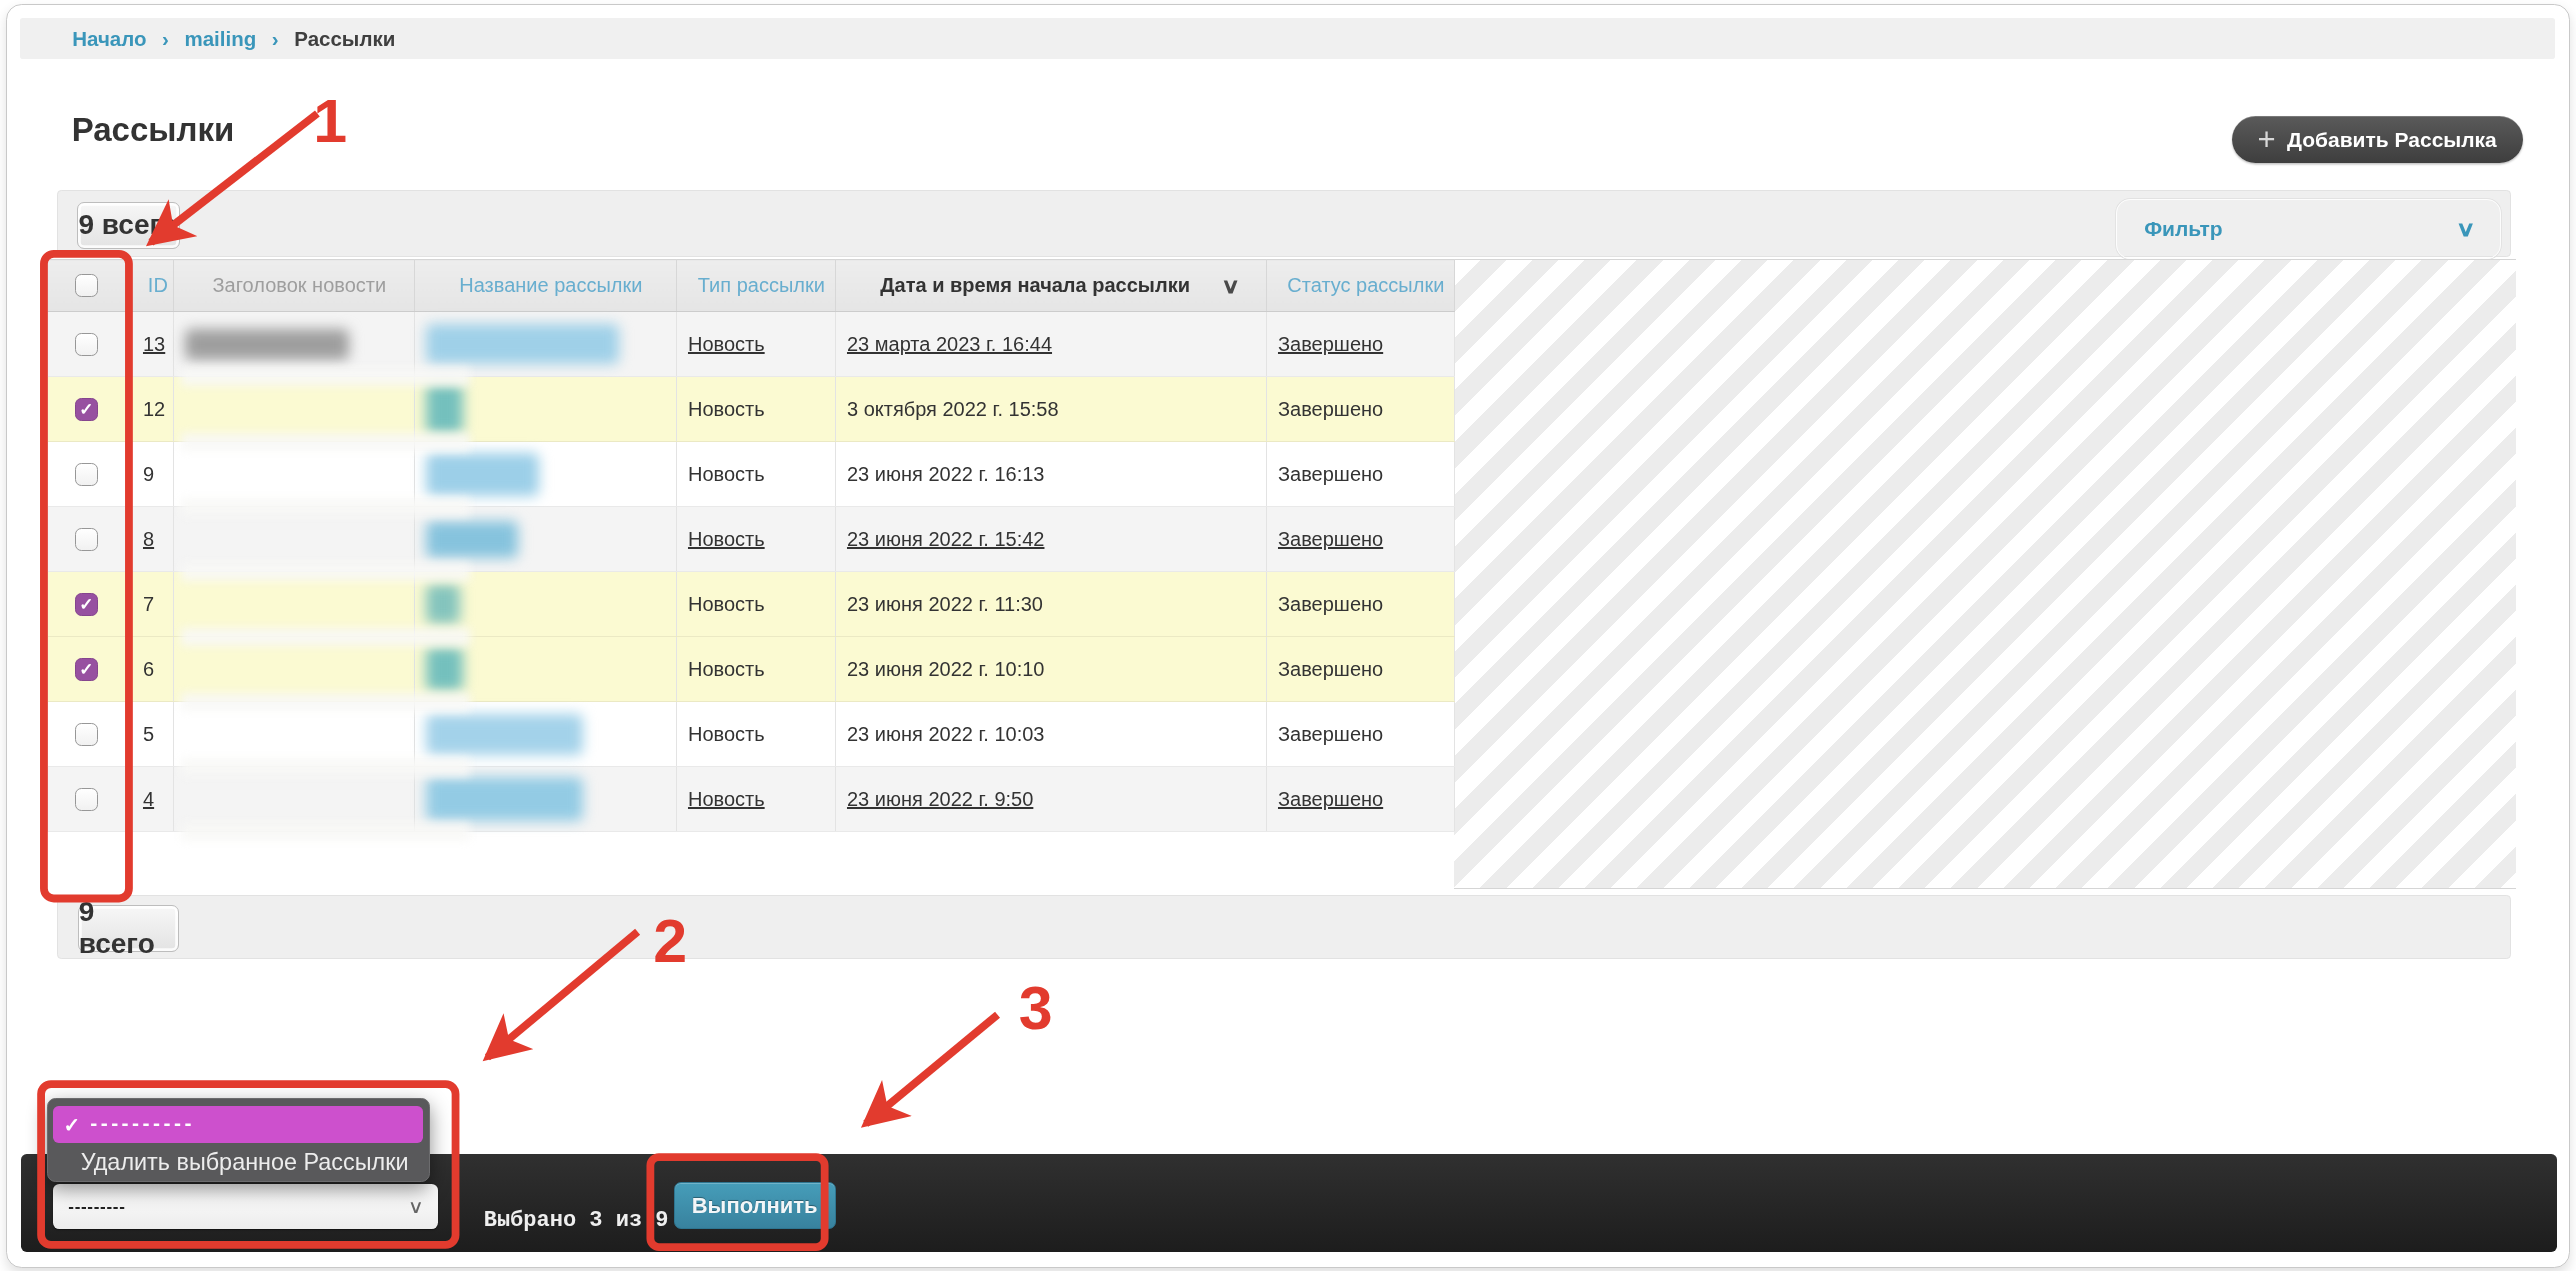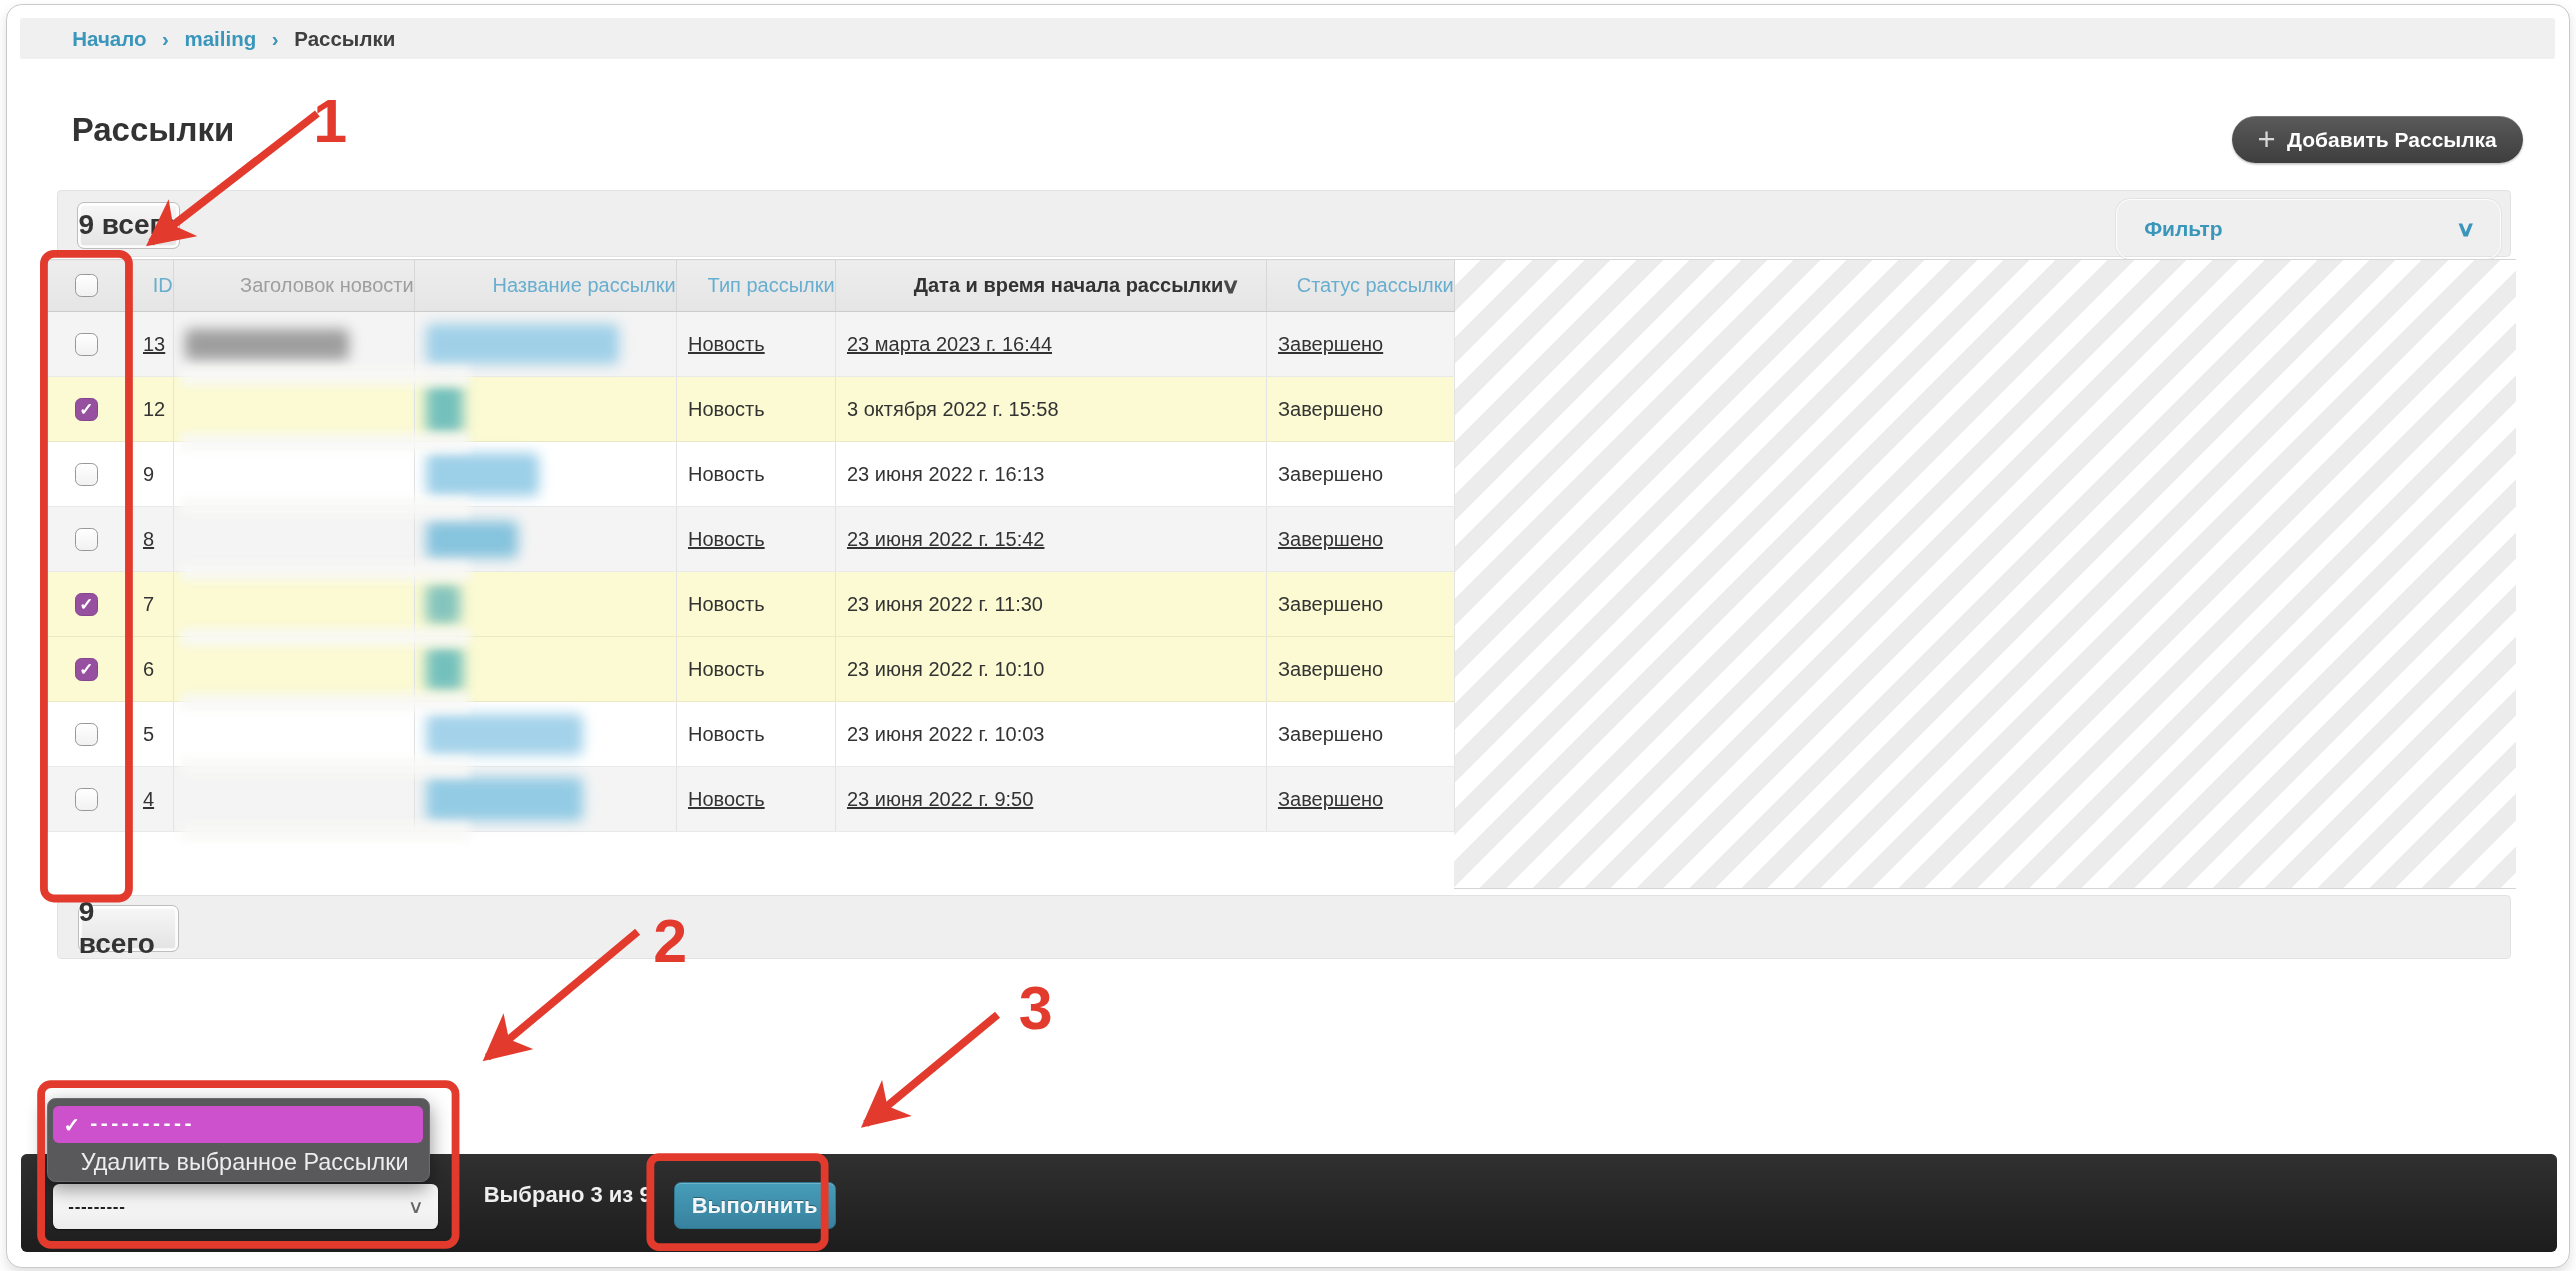--- a/index.html
+++ b/index.html
@@ -38,21 +38,21 @@
              justify-content:space-between;padding:8px 27px;box-sizing:border-box;cursor:pointer;}
   .filterbox .flabel{color:#3a96ba;font-size:21px;font-weight:bold;}
   .filterbox .fchev{color:#3a96ba;font-size:21px;font-weight:bold;transform:scaleX(1.3);}
 
   
   table.list{position:absolute;left:40px;top:254px;width:1408px;border-collapse:collapse;table-layout:fixed;
              border:0.7px solid #d5d5d5;background:#fff;}
   col.c0{width:84px}col.c1{width:42px}col.c2{width:241px}col.c3{width:262px}
   col.c4{width:159px}col.c5{width:431px}col.c6{width:188px}
   thead th{height:51px;background:linear-gradient(#ededed,#e5e5e5);border-right:0.7px solid #d7d7d7;
-           border-bottom:0.7px solid #cccccc;font-size:20px;font-weight:normal;text-align:right;
+           border-bottom:0.7px solid #cccccc;font-size:20px;font-weight:normal;text-align:center;
            padding:0 0 0 11.3px;white-space:nowrap;overflow:hidden;}
   thead th.sortable{color:#68aecf;cursor:pointer;}
   thead th.plain{color:#9e9e9e;}
   thead th.sorted{color:#333;font-weight:bold;cursor:pointer;}
   thead th .sortchev{float:right;margin-right:27px;color:#4a4a4a;font-weight:bold;font-size:21px;transform:scaleX(1.25);}
   tbody td{height:64px;border-right:0.7px solid #e3e3e3;border-bottom:0.7px solid #e9e9e9;
            font-size:20px;color:#333;padding:0 0 0 11.3px;white-space:nowrap;overflow:visible;position:relative;}
   tr.bg-alt td{background:#f4f4f4;text-decoration:underline;}
   tr.bg-plain td{background:#ffffff;}
   tr.bg-selected td{background:#fbfad2;border-bottom-color:#ebe9c4;}
@@ -70,22 +70,22 @@
            background:repeating-linear-gradient(135deg,#ffffff 0 18.4px,#ececec 18.4px 37px);}
 
   
   .actionbar{position:absolute;left:14px;top:1149px;width:2536px;height:98px;border-radius:5.7px;
              background:linear-gradient(#303030,#1d1d1d);}
   .actsel{position:absolute;left:32px;top:30px;width:385px;height:45px;border-radius:6.4px;
           background:linear-gradient(#ffffff,#ececec);box-shadow:0 0.7px 1.4px rgba(0,0,0,.5);
           display:flex;align-items:center;justify-content:space-between;padding:0 15.6px;box-sizing:border-box;cursor:pointer;}
   .actsel .selval{font-size:17px;letter-spacing:0.7px;color:#222;font-weight:bold;}
   .actsel .selchev{color:#666;font-size:18.4px;transform:scaleX(1.2);}
-  .selinfo{position:absolute;left:463px;top:18px;height:45px;display:flex;align-items:center;
-           color:#efefef;font-size:22px;font-weight:bold;}
+  .selinfo{position:absolute;left:463px;top:44px;height:45px;display:flex;align-items:center;
+           color:#efefef;font-size:22px;font-weight:bold;font-family:Liberation Mono, monospace;}
   .execbtn{position:absolute;left:653px;top:28px;width:162px;height:47px;border-radius:7px;
            background:linear-gradient(#469db9,#38829e);border:0.7px solid #2e7590;box-sizing:border-box;
            box-shadow:inset 0 0.7px 0 rgba(255,255,255,.3);display:flex;align-items:center;justify-content:center;
            color:#f2f6f8;font-size:22px;font-weight:bold;text-shadow:0 -0.7px 0.7px rgba(0,0,0,.35);cursor:pointer;}
 
   
   .menu{position:absolute;left:40px;top:1093px;width:383px;height:84px;background:#59595b;
         border:0.7px solid #6c6c6e;border-radius:8.5px;box-shadow:0 7px 20px rgba(0,0,0,.45);z-index:20;box-sizing:border-box;}
   .opt1{position:absolute;left:5.7px;top:7px;right:5.7px;height:37px;background:#cd50cd;border-radius:5.7px;
         display:flex;align-items:center;color:#fff;cursor:pointer;}

